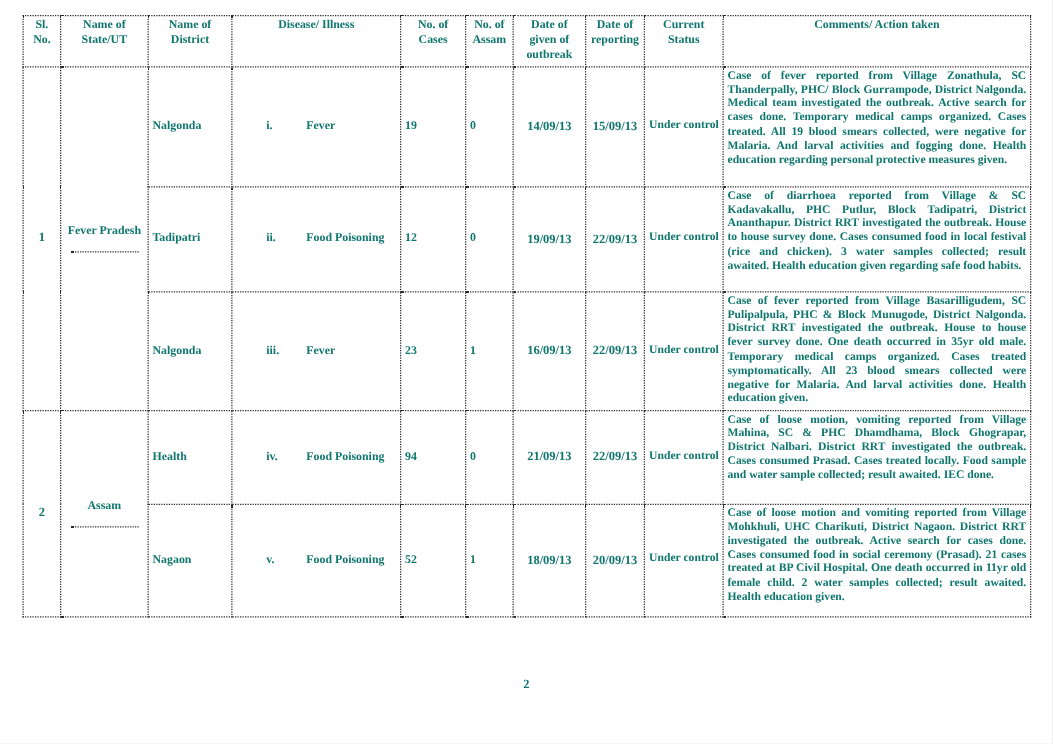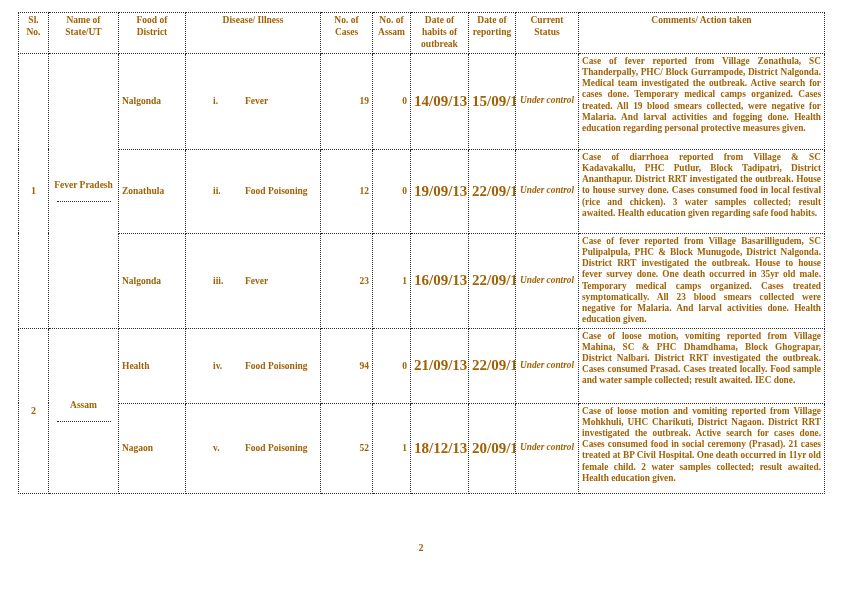--- a/index.html
+++ b/index.html
@@ -1,21 +1,21 @@
 <!DOCTYPE html>
 <html><head>
 <meta charset="utf-8">
 <style>
   html,body{margin:0;padding:0;background:#e8e8e8;}
   .page{
     position:relative;
     width:842px;height:595px;
     background:#ffffff;
     font-family:"Liberation Serif","DejaVu Serif",serif;
-    color:#a16207;
+    color:#0f766e;
     overflow:hidden;
   }
   table.outbreak{
     position:absolute;left:18px;top:12px;
     width:806px;
     border-collapse:collapse;
     table-layout:fixed;
   }
   table.outbreak th, table.outbreak td{
     border:1px dotted #2b2b2b;
@@ -38,23 +38,23 @@
   td.c-state{ text-align:center; vertical-align:middle; font-size:9.5px; line-height:1.3;}
   .state-dots{
     display:block;
     width:54px;margin:8px auto 0 auto;height:1px;
     border-bottom:1px dotted #2b2b2b;
   }
   td.c-district{ text-align:left; vertical-align:middle; font-size:9.5px;}
   td.c-disease{ vertical-align:middle; font-size:9.5px;}
   .disease-inner{display:flex; padding-left:24px;}
   .roman{width:32px; flex:0 0 32px;}
-  td.c-num{ text-align:right; vertical-align:middle; font-size:9.5px;}
-  td.c-date{ text-align:center; vertical-align:middle; font-size:15px;}
-  td.c-status{ text-align:center; vertical-align:middle; font-size:9.3px; line-height:1.25;font-style:italic;}
+  td.c-num{ text-align:left; vertical-align:middle; font-size:9.5px;}
+  td.c-date{ text-align:center; vertical-align:middle; font-size:10px;}
+  td.c-status{ text-align:right; vertical-align:middle; font-size:9.3px; line-height:1.25;}
   td.c-comments{
     vertical-align:top;
     font-size:9.3px; line-height:1.21;
     text-align:justify;
     padding:1px 3px 1px 3px;
   }
   .page-number{
     position:absolute; left:0; top:542px; width:842px;
     text-align:center; font-size:10px; font-weight:bold;
   }
@@ -74,25 +74,25 @@
         <col style="width:38px">
       <col style="width:58px">
         <col style="width:47px">
         <col style="width:63px">
       <col style="width:246px">
     </colgroup>
     <tbody>
       <tr class="hdr">
         <th>Sl. No.</th>
         <th>Name of State/UT</th>
-        <th>Food of District</th>
+        <th>Name of District</th>
         <th>Disease/ Illness</th>
         <th>No. of Cases</th>
         <th>No. of Assam</th>
-        <th>Date of habits of outbreak</th>
+        <th>Date of given of outbreak</th>
         <th>Date of reporting</th>
         <th>Current Status</th>
         <th>Comments/ Action taken</th>
       </tr>
 
       <tr class="r1">
         <td class="c-sl" rowspan="3">1</td>
         <td class="c-state" rowspan="3">
           <span>Fever Pradesh</span>
           <span class="state-dots"></span>
@@ -106,21 +106,21 @@
         </td>
         <td class="c-num">19</td>
         <td class="c-num">0</td>
         <td class="c-date">14/09/13</td>
         <td class="c-date">15/09/13</td>
         <td class="c-status">Under control</td>
         <td class="c-comments">Case of fever reported from Village Zonathula, SC Thanderpally, PHC/ Block Gurrampode, District Nalgonda. Medical team investigated the outbreak. Active search for cases done. Temporary medical camps organized. Cases treated. All 19 blood smears collected, were negative for Malaria.  And larval activities and fogging done. Health education regarding personal protective measures given.</td>
       </tr>
 
       <tr class="r2">
-        <td class="c-district">Zonathula</td>
+        <td class="c-district">Tadipatri</td>
         <td class="c-disease">
           <span class="disease-inner">
             <span class="roman">ii.</span>
             <span>Food Poisoning</span>
           </span>
         </td>
         <td class="c-num">12</td>
         <td class="c-num">0</td>
         <td class="c-date">19/09/13</td>
         <td class="c-date">22/09/13</td>
@@ -168,21 +168,21 @@
       <tr class="r5">
         <td class="c-district">Nagaon</td>
         <td class="c-disease">
           <span class="disease-inner">
             <span class="roman">v.</span>
             <span>Food Poisoning</span>
           </span>
         </td>
         <td class="c-num">52</td>
         <td class="c-num">1</td>
-        <td class="c-date">18/12/13</td>
+        <td class="c-date">18/09/13</td>
         <td class="c-date">20/09/13</td>
         <td class="c-status">Under control</td>
         <td class="c-comments">Case of loose motion and vomiting reported from Village Mohkhuli, UHC Charikuti, District Nagaon. District RRT investigated the outbreak. Active search for cases done. Cases consumed food in social ceremony (Prasad). 21 cases treated at BP Civil Hospital.  One death occurred in 11yr old female child. 2 water samples collected; result awaited. Health education given.</td>
       </tr>
     </tbody>
   </table>
 
   <div class="page-number">2</div>
 
 </div>

